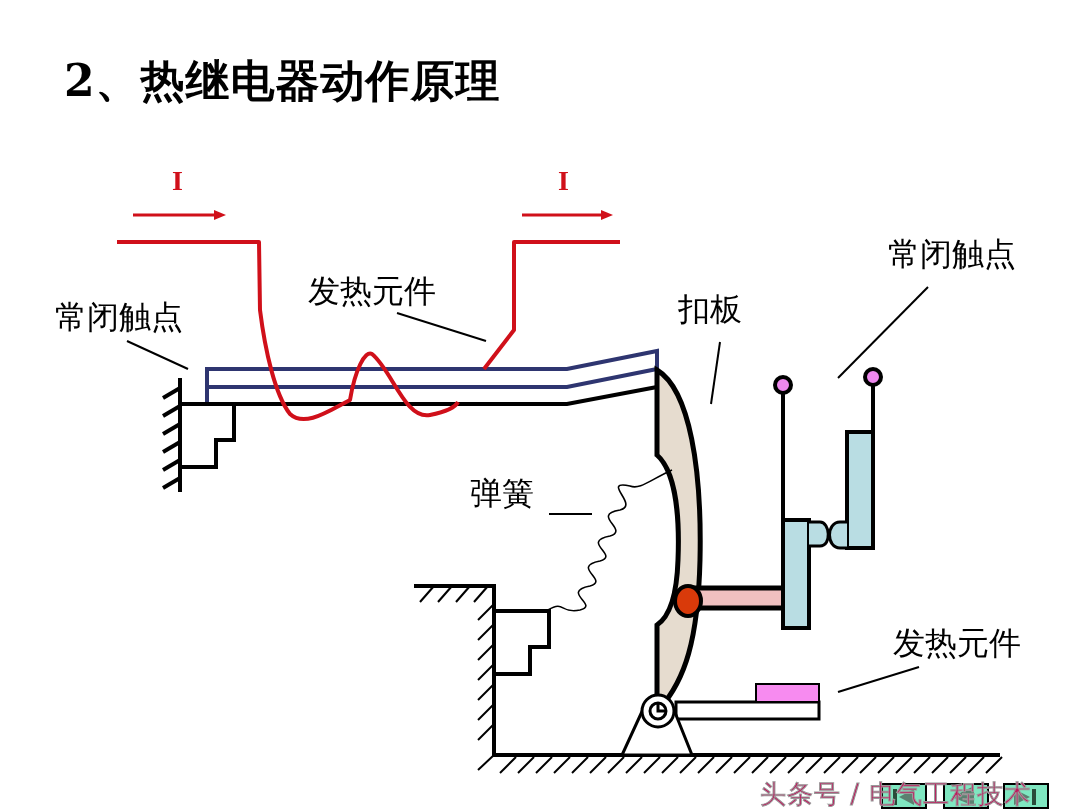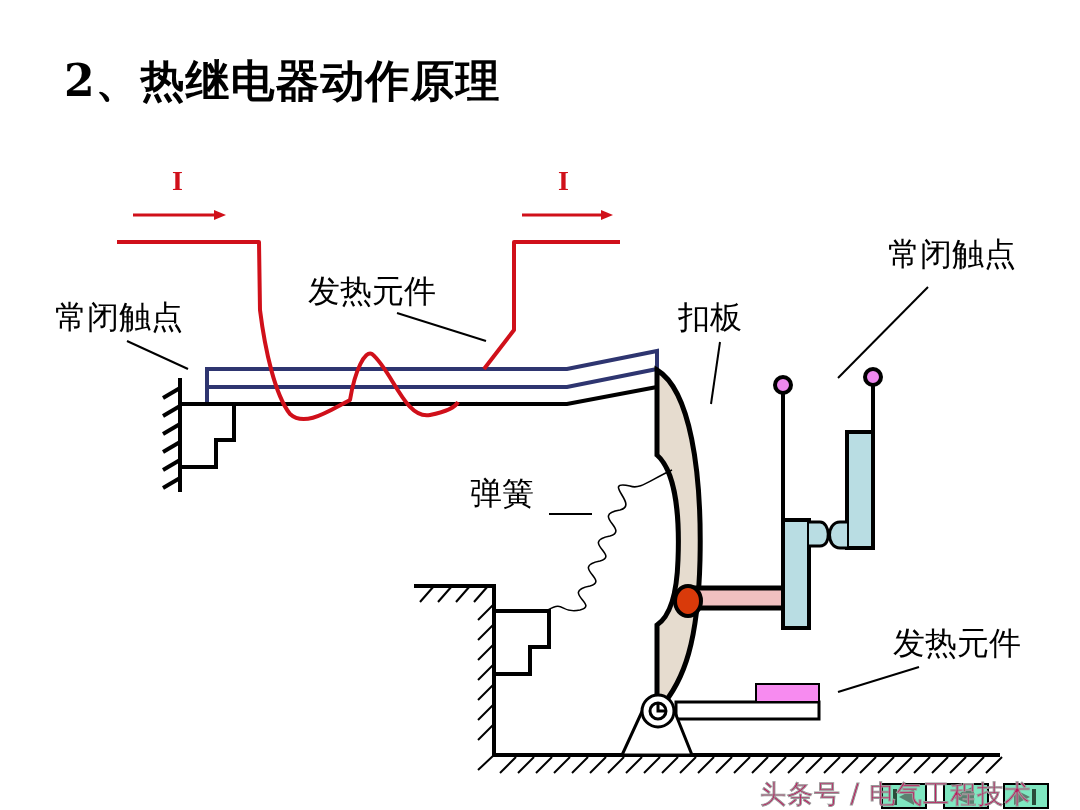--- a/index.html
+++ b/index.html
@@ -15,21 +15,21 @@
 </head>
 <body>
 
 <div class="title">2、热继电器动作原理</div>
 
 <div class="cur" style="left:172px; top:165px;">I</div>
 <div class="cur" style="left:558px; top:165px;">I</div>
 
 <div class="lbl" style="left:55px; top:296px;">常闭触点</div>
 <div class="lbl" style="left:308px; top:270px;">发热元件</div>
-<div class="lbl" style="left:678px; top:288px;margin-top:8px;">扣板</div>
+<div class="lbl" style="left:678px; top:288px;">扣板</div>
 <div class="lbl" style="left:876px; top:233px;margin-left:12px;">常闭触点</div>
 <div class="lbl" style="left:470px; top:472px;">弹簧</div>
 <div class="lbl" style="left:893px; top:622px;">发热元件</div>
 
 <svg width="1080" height="810" viewBox="0 0 1080 810">
   <defs>
     <pattern id="hatch" width="1" height="1"></pattern>
   </defs>
 
   <g>

